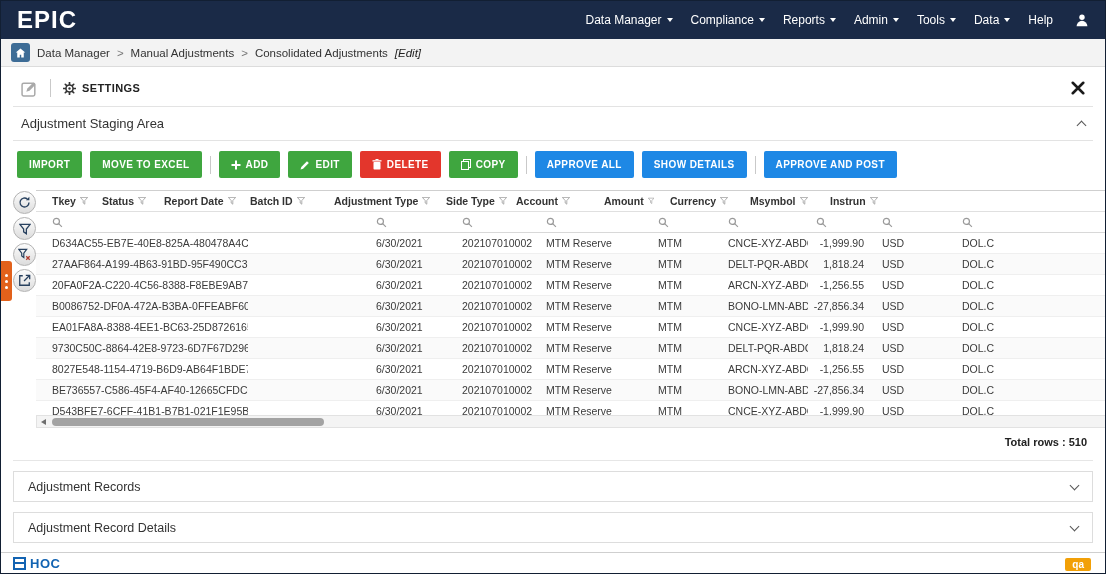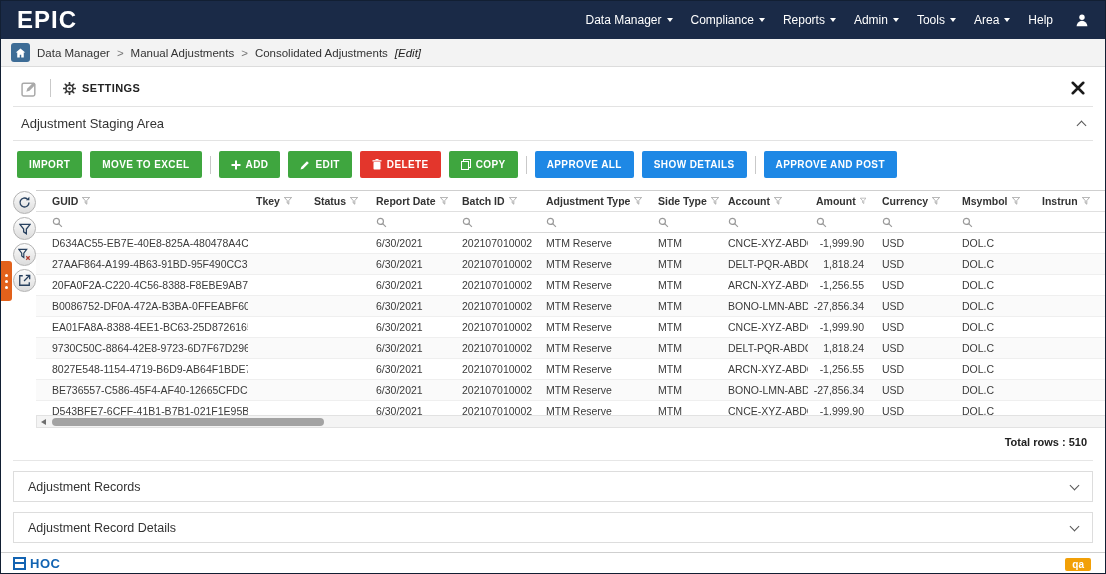--- a/index.html
+++ b/index.html
@@ -151,21 +151,21 @@
       </span>
     <span class="nav-item">
         <span>Admin</span>
         <i class="caret"></i>
       </span>
     <span class="nav-item">
         <span>Tools</span>
         <i class="caret"></i>
       </span>
     <span class="nav-item">
-        <span>Area</span>
+        <span>Data</span>
         <i class="caret"></i>
       </span>
     <span class="nav-item">
         <span>Help</span>
       </span>
     <span class="user-btn">
         <svg width="14" height="14" viewBox="0 0 14 14">
           <circle cx="7" cy="4.3" r="2.7" fill="#fff"></circle>
           <path d="M1.6 13.2a5.4 5.4 0 0 1 10.8 0z" fill="#fff"></path>
         </svg>
@@ -306,26 +306,20 @@
                 <path d="M5.5 2H2v11h11V9.5" fill="none" stroke="#28415f" stroke-width="1.5"></path>
                 <path d="M7 8L13.5 1.5M9 1.5h4.5V6" fill="none" stroke="#28415f" stroke-width="1.5"></path>
               </svg>
             </span>
           </span>
       </div>
 
       <div class="grid-area">
         <div class="grid-clip">
           <div class="grid-header">
-              <div class="gcell hcell" style="width: 212px;">
-                <span class="hlabel">GUID</span>
-                <svg width="8" height="8" viewBox="0 0 10 10">
-                  <path d="M0.5 0.5h9L6 4.5v4.5l-2-1.5V4.5z" fill="none" stroke="#9b9b9b" stroke-width="1"></path>
-                </svg>
-              </div>
               <div class="gcell hcell" style="width: 58px;">
                 <span class="hlabel">Tkey</span>
                 <svg width="8" height="8" viewBox="0 0 10 10">
                   <path d="M0.5 0.5h9L6 4.5v4.5l-2-1.5V4.5z" fill="none" stroke="#9b9b9b" stroke-width="1"></path>
                 </svg>
               </div>
               <div class="gcell hcell" style="width: 62px;">
                 <span class="hlabel">Status</span>
                 <svg width="8" height="8" viewBox="0 0 10 10">
                   <path d="M0.5 0.5h9L6 4.5v4.5l-2-1.5V4.5z" fill="none" stroke="#9b9b9b" stroke-width="1"></path>

